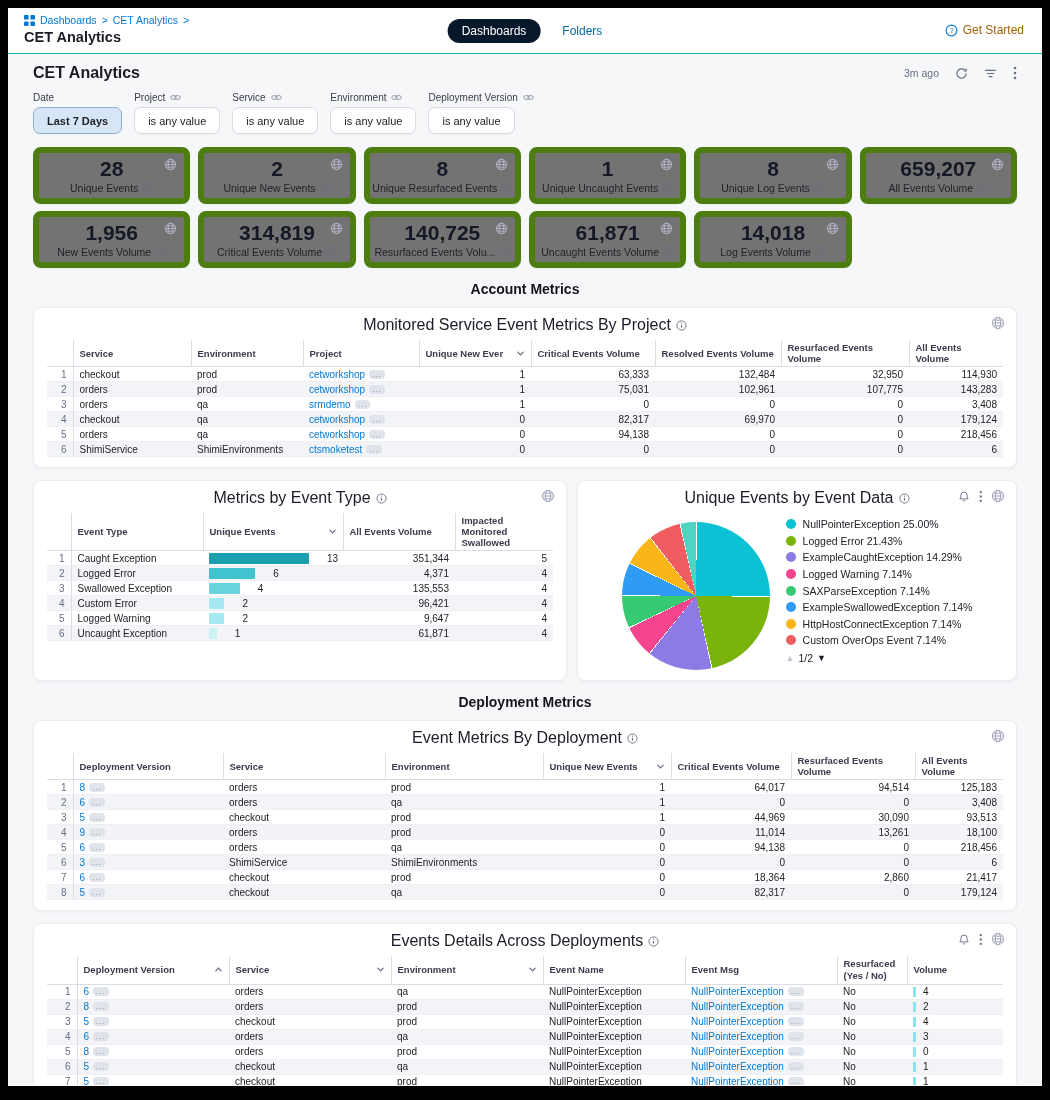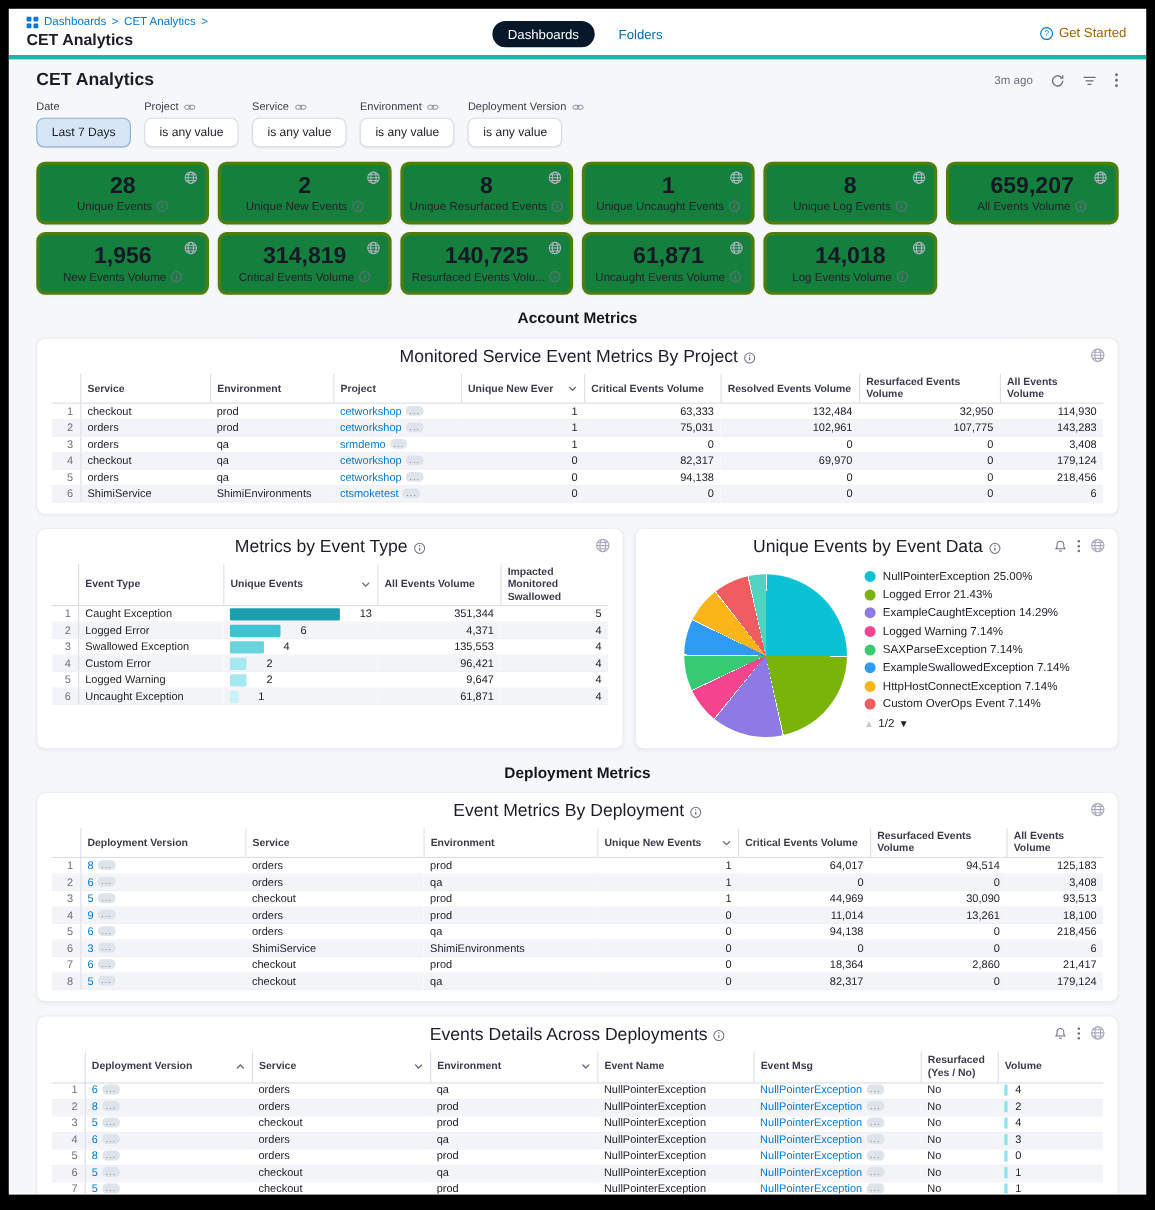--- a/index.html
+++ b/index.html
@@ -2,21 +2,21 @@
 <html><head>
 <meta charset="utf-8">
 <style>
   html,body{margin:0;padding:0;}
   body{width:1050px;height:1100px;background:#000;position:relative;overflow:hidden;
        font-family:"Liberation Sans",sans-serif;-webkit-font-smoothing:antialiased;}
   .canvas{position:absolute;left:8px;top:8px;width:1034px;height:1078px;background:#fff;overflow:hidden;}
   .i{display:inline-flex;align-items:center;justify-content:center;line-height:0;}
 
   
-  .topnav{position:relative;height:46px;background:#fff;border-bottom:4px solid #14b8a6;padding:6px 16px 0;box-sizing:border-box;}
+  .topnav{position:relative;height:46px;background:#fff;border-bottom:1px solid #14b8a6;padding:6px 16px 0;box-sizing:border-box;}
   .breadcrumb{display:flex;align-items:center;gap:5px;font-size:10.5px;color:#0278d5;}
   .bc-link{color:#0278d5;cursor:pointer;}
   .bc-sep{color:#0278d5;}
   .page-title{font-size:14.5px;font-weight:700;color:#1b1c27;margin-top:3px;}
   .nav-tabs{position:absolute;left:50%;top:11px;transform:translateX(-50%);display:flex;gap:22px;align-items:center;}
   .tab{font-size:12px;color:#0369a1;cursor:pointer;padding:5px 0;}
   .tab-active{background:#07182b;color:#fff;border-radius:999px;padding:5px 14px;font-weight:500;}
   .nav-right{position:absolute;right:18px;top:15px;display:flex;gap:5px;align-items:center;}
   .get-started{font-size:12px;color:#a16207;cursor:pointer;}
 
@@ -24,24 +24,24 @@
   .dash{height:1031px;background:#f6f7f9;padding:6px 25px 0;box-sizing:border-box;overflow:hidden;}
   .dash-head{display:flex;justify-content:space-between;align-items:flex-start;margin-top:4px;}
   .dash-title{font-size:16px;font-weight:700;color:#1b1c27;}
   .dash-controls{display:flex;gap:16px;align-items:center;margin-top:2px;}
   .updated{font-size:10.5px;color:#6b6d85;}
 
   .filters{display:flex;gap:12px;margin-top:10px;}
   .filter-label{font-size:10px;color:#3a3b4d;display:flex;align-items:center;gap:5px;margin-bottom:4px;}
   .chip{height:25px;display:inline-flex;align-items:center;padding:0 13px;border-radius:7px;font-size:11px;
         color:#22222a;background:#fff;border:1px solid #d9dae5;cursor:pointer;box-shadow:0 1px 1px rgba(40,41,61,.04);}
-  .chip-active{background:#d6e6f7;border-color:#8fafd0;font-weight:400;}
+  .chip-active{background:#d6e6f7;border-color:#8fafd0;font-weight:700;}
 
   .tiles{display:grid;grid-template-columns:repeat(6,1fr);gap:7px 8px;margin-top:13px;}
-  .tile{position:relative;background:#15803d;border:3px solid #4d7c0f;border-radius:8px;height:57px;
+  .tile{position:relative;background:#737373;border:6px solid #4d7c0f;border-radius:8px;height:57px;
         display:flex;flex-direction:column;align-items:center;justify-content:center;gap:3px;box-shadow:0 1px 2px rgba(40,41,61,.05);box-sizing:border-box;}
   .tile-globe{position:absolute;top:5px;right:7px;}
   .tile-value{font-size:21px;font-weight:600;color:#151825;line-height:1;}
   .tile-label{font-size:10.5px;color:#22222a;display:flex;gap:4px;align-items:center;white-space:nowrap;}
 
   .sec-head{text-align:center;font-size:14px;font-weight:700;color:#14151f;margin:13px 0 10px;}
 
   .card{background:#fff;border:1px solid #ececf2;border-radius:8px;box-shadow:0 1px 3px rgba(35,36,64,.05);box-sizing:border-box;}
   .card-head{position:relative;padding:8px 12px 3px;text-align:center;}
   .card-title-wrap{display:inline-flex;align-items:center;gap:5px;}

